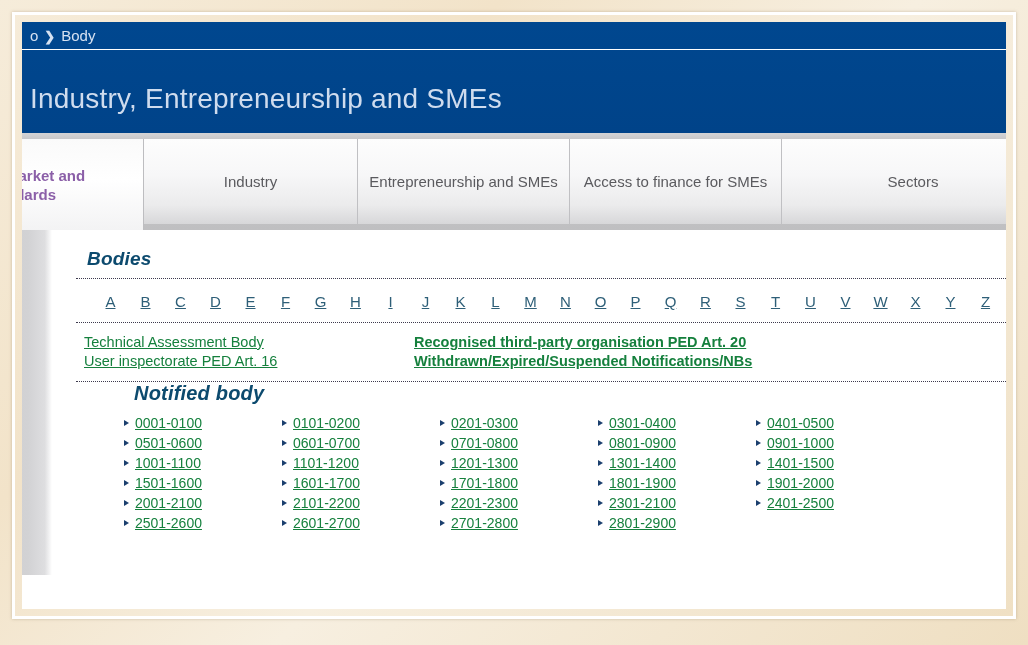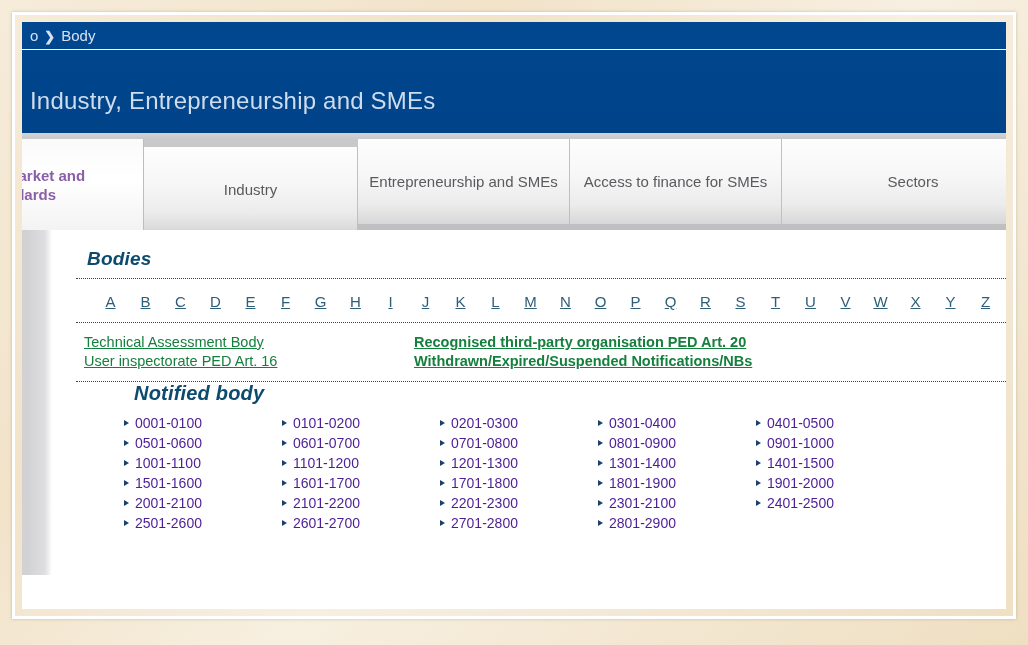--- a/index.html
+++ b/index.html
@@ -74,21 +74,21 @@
   }
   .site-title-bar {
     height: 83px;
     position: relative;
   }
   .site-title {
     position: absolute;
     left: 38px;
     bottom: 18px;
     color: #cfdcee;
-    font-size: 24px;
+    font-size: 28px;
     font-weight: 400;
     letter-spacing: .2px;
     white-space: nowrap;
   }
 
   
   .tabbar {
     height: 97px;
     background: linear-gradient(#d3d3d5 0%, #c9c9cb 6%, #bfbfc1 100%);
     position: relative;
@@ -122,21 +122,21 @@
     height: 91px;
     border-right: 1px solid #bdbdc0;
     justify-content: flex-start;
     text-align: left;
     line-height: 19px;
     white-space: normal;
   }
   .tab-label { display: block; }
 
   .tab-w1 { width: 152px; }
-  .tab-w2 { width: 214px; margin-top: 8px; }
+  .tab-w2 { width: 214px; }
   .tab-w3 { width: 212px; }
   .tab-w4 { width: 212px; text-align: right; }
   .tab-w5 { width: 262px; border-right: none; }
 
   
   .body-area {
     background: #ffffff;
     height: 378px;
     position: relative;
     display: flex;
@@ -219,21 +219,22 @@
   .bullet {
     width: 0; height: 0;
     border-left: 5px solid #1b3f6e;
     border-top: 3.5px solid transparent;
     border-bottom: 3.5px solid transparent;
     margin-right: 6px;
     flex: none;
   }
   .range-link {
     font-size: 14px;
-    color: #4c1d95;
+    color: #15803d;
+    text-decoration: underline;
     cursor: pointer;
   }
 </style>
 </head>
 <body>
 
 <div id="frame">
   <div id="frame-inner-edge"></div>
 
   <div id="viewport">

